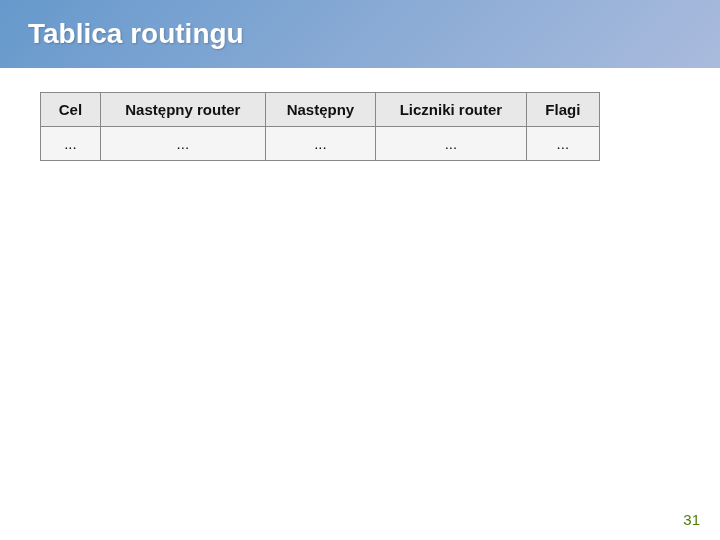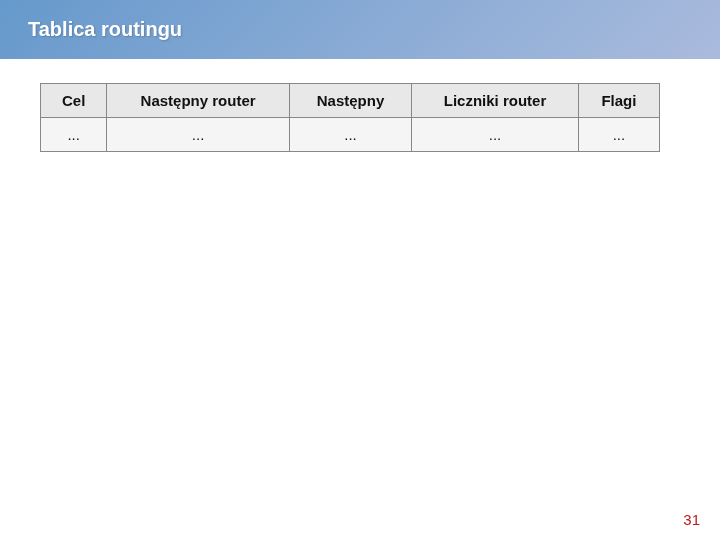--- a/index.html
+++ b/index.html
@@ -14,40 +14,40 @@
     }
 
     .header {
       background: linear-gradient(135deg, #6699cc 0%, #aabbdd 100%);
       padding: 18px 28px;
       margin-bottom: 24px;
     }
 
     .header-title {
       color: #ffffff;
-      font-size: 20px;
+      font-size: 28px;
       font-weight: bold;
       text-shadow: 1px 1px 2px rgba(0,0,0,0.2);
       text-align: center;
     }
 
     .content {
       padding: 0 40px;
     }
 
     .subtitle {
       font-size: 20px;
       color: #222222;
       margin-bottom: 22px;
       font-weight: normal;
     }
 
     .routing-table {
       border-collapse: collapse;
-      width: 620px;
+      width: 560px;
       font-size: 15px;
     }
 
     .routing-table th {
       border: 1px solid #888888;
       padding: 8px 14px;
       text-align: center;
       background: #e8e8e8;
       font-weight: bold;
       color: #111;
@@ -63,21 +63,21 @@
 
     .routing-table tr:nth-child(odd) td {
       background: #f5f5f5;
     }
 
     .page-number {
       position: absolute;
       bottom: 12px;
       right: 20px;
       font-size: 15px;
-      color: #b91c1c;
+      color: #4d7c0f;
     }
   </style>
 </head>
 <body>
 
 <div class="header">
   <span class="header-title">Tablica routingu</span>
 </div>
 
 <div class="content">

